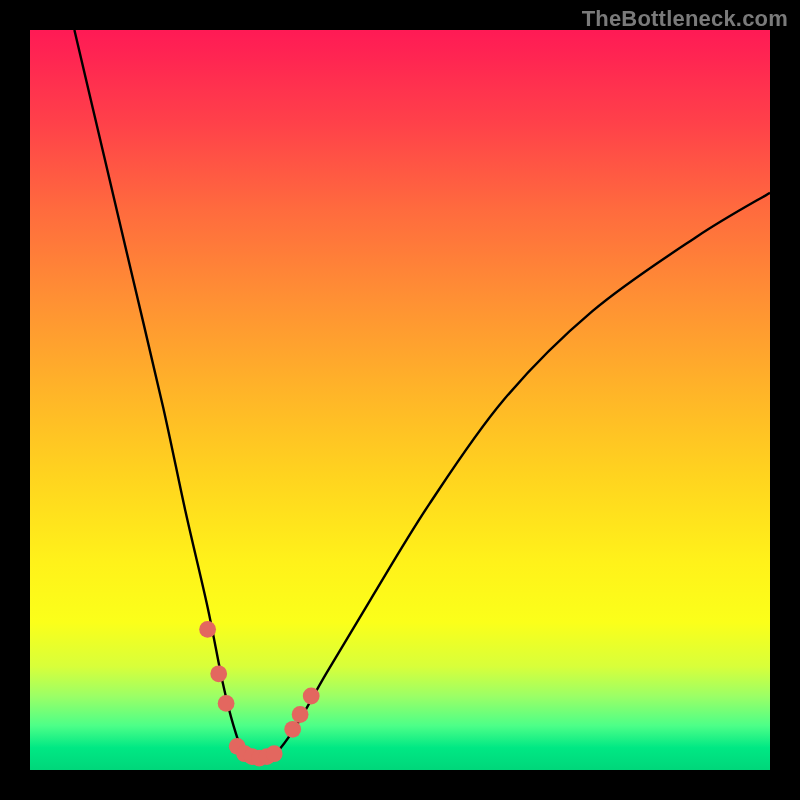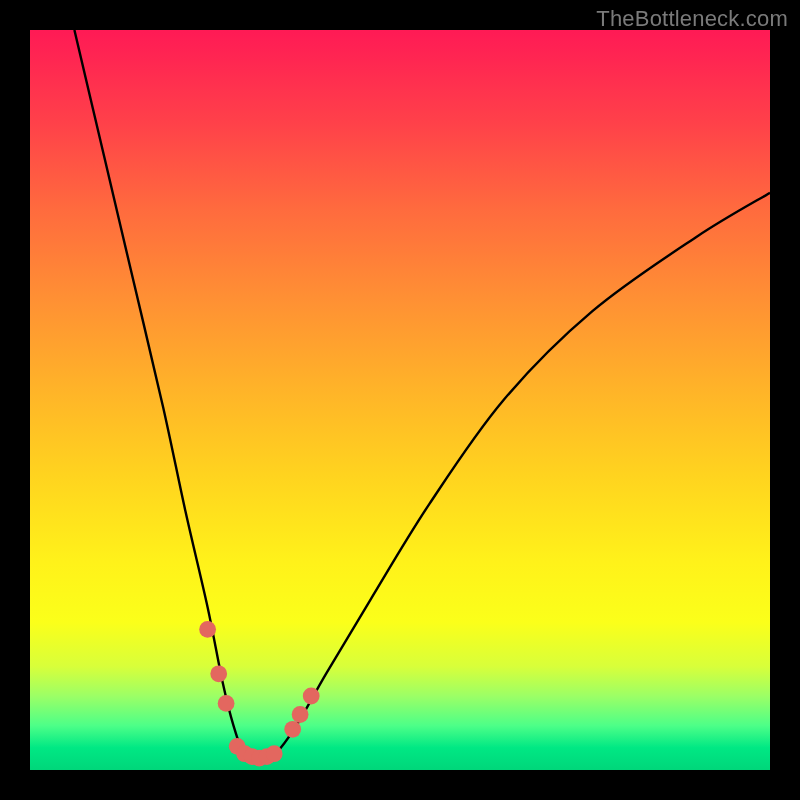--- a/index.html
+++ b/index.html
@@ -44,21 +44,21 @@
       #00e884 97%,
       #00d67a 100%
     );
   }
   .watermark {
     position: absolute;
     top: 6px;
     right: 12px;
     color: #7a7a7a;
     font-size: 22px;
-    font-weight: 400;
+    font-weight: 700;
     letter-spacing: 0.2px;
     user-select: none;
   }
   svg.curve {
     position: absolute;
     inset: 0;
     width: 740px;
     height: 740px;
   }
 </style>

